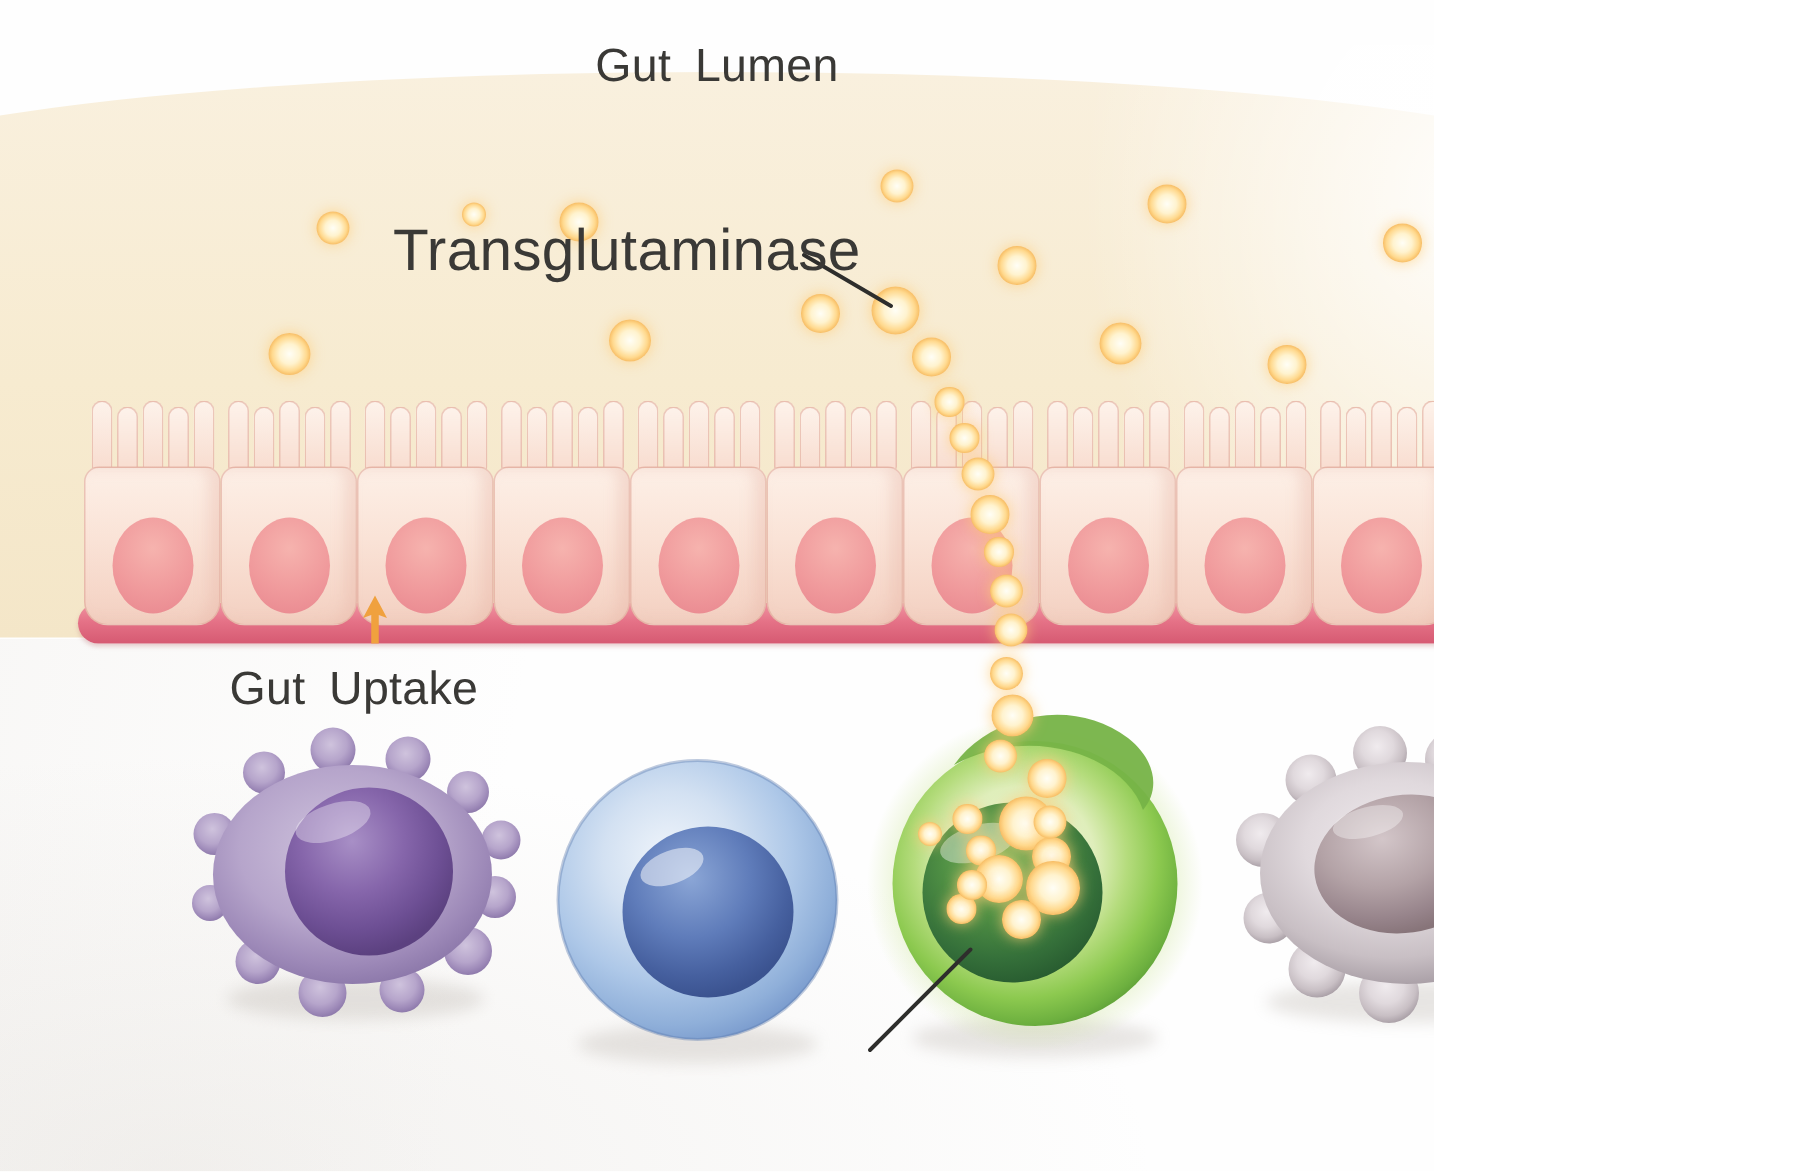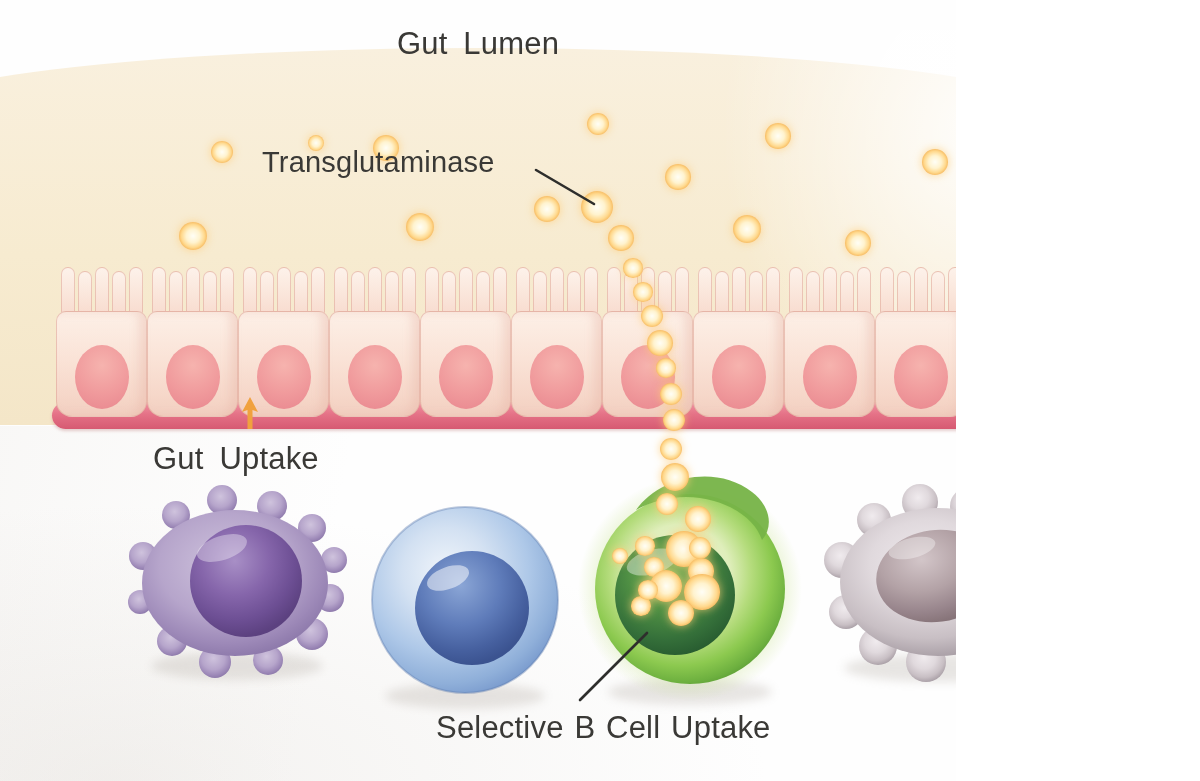--- a/index.html
+++ b/index.html
@@ -11,21 +11,21 @@
             background:linear-gradient(180deg,#f9f0de 0%,#f7ebd0 55%,#f4e6c8 100%);}
   .lumen-fade-right{position:absolute;right:-70px;top:30px;width:300px;height:400px;
             background:radial-gradient(ellipse at 85% 25%,rgba(255,255,255,.9),rgba(255,255,255,0) 72%);}
   .sub-shading{position:absolute;left:0;right:0;bottom:0;height:355px;pointer-events:none;
             background:radial-gradient(ellipse at 12% 100%,rgba(213,207,199,.28),rgba(255,255,255,0) 55%),
                        linear-gradient(100deg,rgba(224,219,212,.18) 0%,rgba(255,255,255,0) 35%);}
   
   .label{position:absolute;color:#3a3936;font-size:31px;letter-spacing:.2px;
          word-spacing:7px;white-space:nowrap;z-index:8;}
   .label.gut-lumen{left:0;width:100%;text-align:center;top:26px;}
-  .label.transglutaminase{left:262px;top:146px;font-size:29px;word-spacing:normal;}
+  .label.transglutaminase{left:262px;top:146px;font-size:39px;word-spacing:normal;}
   .label.gut-lining{left:153px;top:441px;}
   .label.selective{left:436px;top:710px;word-spacing:2px;}
   
   #epithelium{position:absolute;left:57px;top:266px;width:1090px;display:flex;gap:2px;z-index:4;}
   .epi-cell{flex:1;display:flex;flex-direction:column;align-items:center;}
   .villi{display:flex;align-items:flex-end;justify-content:center;gap:3px;height:48px;}
   .villus{width:12px;height:46px;border-radius:7px 7px 3px 3px;
           background:linear-gradient(180deg,#fdf2ea 0%,#f8dccf 100%);
           border:1px solid rgba(222,166,150,.55);border-bottom:none;}
   .villus:nth-child(2n){height:42px;}
@@ -382,14 +382,13 @@
       <div class="glow" style="left: 631.4px; top: 596.4px; width: 19.2px; height: 19.2px;"></div>
       <div class="glow" style="left: 668.2px; top: 600.2px; width: 25.6px; height: 25.6px;"></div>
       <div class="glow" style="left: 688.8px; top: 536.8px; width: 22.4px; height: 22.4px;"></div>
       <div class="glow" style="left: 612px; top: 548px; width: 16px; height: 16px;"></div>
       <div class="glow" style="left: 638.4px; top: 580.4px; width: 19.2px; height: 19.2px;"></div>
     </div>
 
   <div class="label gut-lumen">Gut Lumen</div>
   <div class="label transglutaminase">Transglutaminase</div>
   <div class="label gut-lining">Gut Uptake</div>
-  <div class="label selective">Selective B Cell Uptake</div>
 </div>
 
 </body></html>

